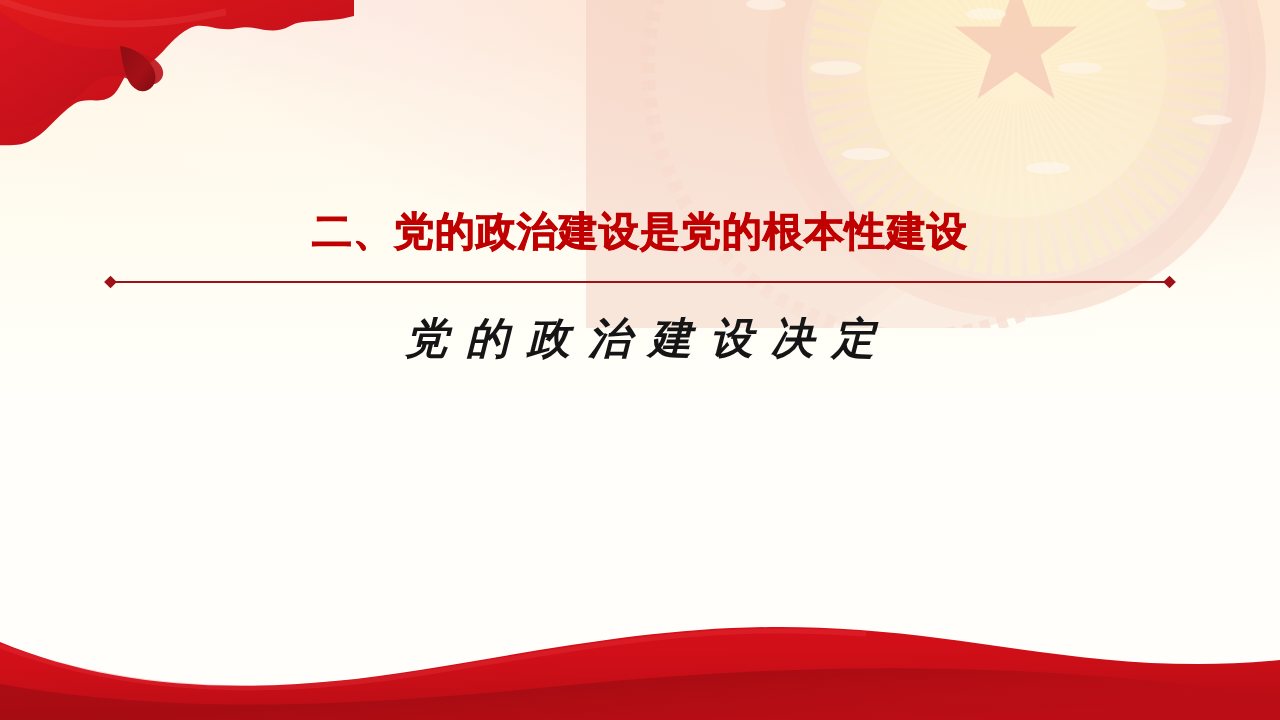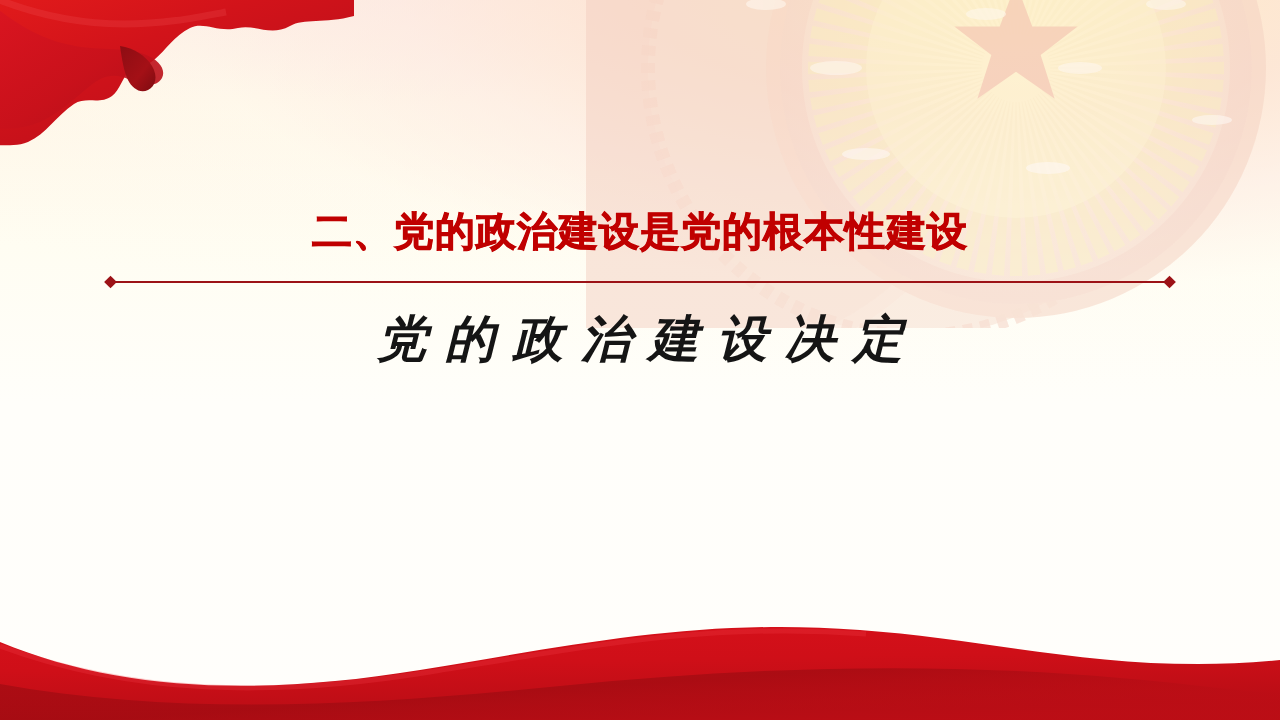--- a/index.html
+++ b/index.html
@@ -129,21 +129,21 @@
   #body-lines {
     position: absolute;
     left: 0;
     top: 308px;
     width: 1280px;
     text-align: center;
   }
 
   .body-line {
     font-family: "Liberation Serif", "DejaVu Serif", serif;
-    font-size: 50px;
+    font-size: 43px;
     font-weight: bold;
     font-style: italic;
     line-height: 62px;
     letter-spacing: 18px;
     text-indent: 18px;
     color: #151515;
     white-space: nowrap;
   }
 </style>
 </head>

